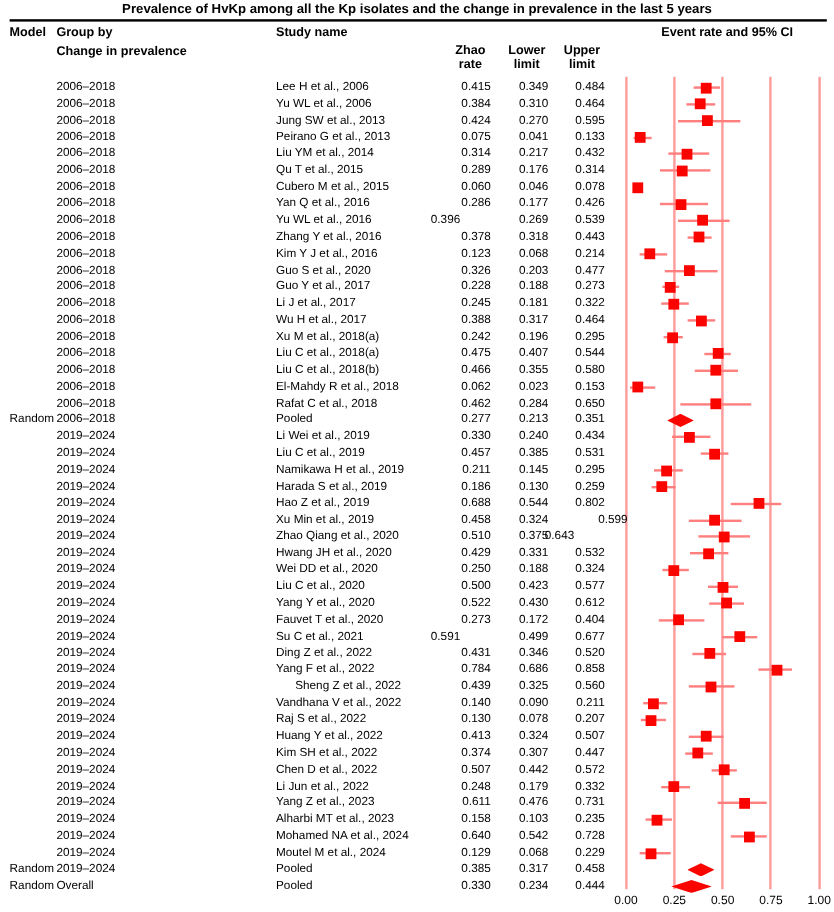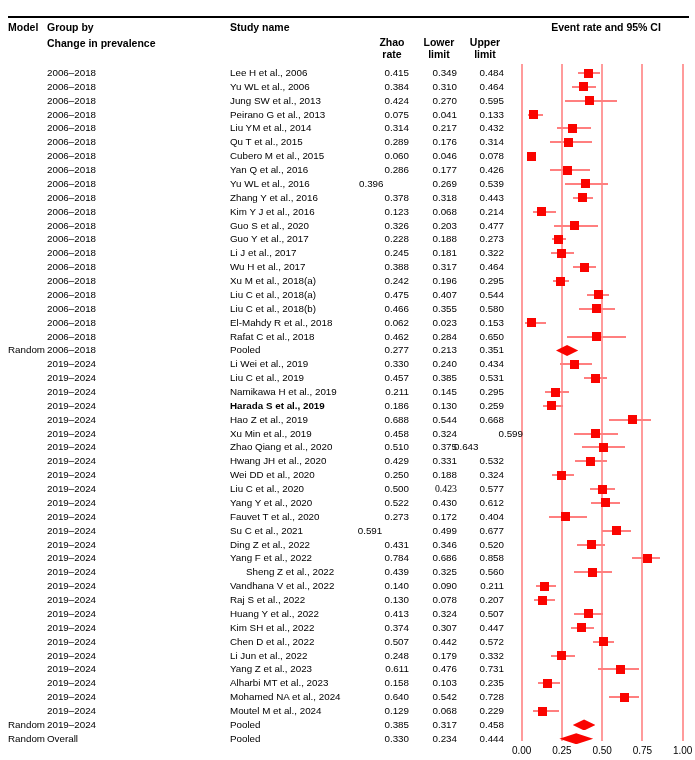--- a/index.html
+++ b/index.html
@@ -26,20 +26,21 @@
   .gridline{position:absolute;width:2px;}
   .whisker{position:absolute;height:2px;}
   .square{position:absolute;width:9px;height:9px;}
   .diamond{position:absolute;height:11px;clip-path:polygon(0 50%,50% 0,100% 50%,50% 100%);}
   .tick{position:absolute;font-size:10px;width:36px;text-align:center;}
 </style>
 </head>
 <body>
 
 <div id="figure">
+  <div class="title">Prevalence of HvKp among all the Kp isolates and the change in prevalence in the last 5 years</div>
   <div class="title-rule"></div>
 
   <div class="hdr" style="top:21px;left:8px;">Model</div>
   <div class="hdr" style="top:21px;left:47px;">Group by</div>
   <div class="hdr" style="top:37px;left:47px;">Change in prevalence</div>
   <div class="hdr" style="top:21px;left:230px;">Study name</div>
 
   <div class="hdr hdr2" style="top:36px;left:370px;">
     <span>Zhao</span><br>
     <span>rate</span>
@@ -322,31 +323,31 @@
       </div>
       <div class="row" style="top: 385.01px;">
         <div class="cell" style="left: 47px;">2019–2024</div>
         <div class="cell" style="left: 230px;">Namikawa H et al., 2019</div>
         <div class="cell num" style="left: 359px; text-align: right;">0.211</div>
         <div class="cell num" style="left: 407px; text-align: right;">0.145</div>
         <div class="cell num" style="left: 454px; text-align: right;">0.295</div>
       </div>
       <div class="row" style="top: 398.88px;">
         <div class="cell" style="left: 47px;">2019–2024</div>
-        <div class="cell" style="left: 230px; font-weight: bold;">Harada S et al., 2019</div>
+        <div class="cell" style="left: 230px;">Harada S et al., 2019</div>
         <div class="cell num" style="left: 359px; text-align: right;">0.186</div>
         <div class="cell num" style="left: 407px; text-align: right;">0.130</div>
         <div class="cell num" style="left: 454px; text-align: right;">0.259</div>
       </div>
       <div class="row" style="top: 412.75px;">
         <div class="cell" style="left: 47px;">2019–2024</div>
         <div class="cell" style="left: 230px;">Hao Z et al., 2019</div>
         <div class="cell num" style="left: 359px; text-align: right;">0.688</div>
         <div class="cell num" style="left: 407px; text-align: right;">0.544</div>
-        <div class="cell num" style="left: 454px; text-align: right;">0.668</div>
+        <div class="cell num" style="left: 454px; text-align: right;">0.802</div>
       </div>
       <div class="row" style="top: 426.62px;">
         <div class="cell" style="left: 47px;">2019–2024</div>
         <div class="cell" style="left: 230px;">Xu Min et al., 2019</div>
         <div class="cell num" style="left: 359px; text-align: right;">0.458</div>
         <div class="cell num" style="left: 407px; text-align: right;">0.324</div>
         <div class="cell num" style="left: 473px; text-align: right;">0.599</div>
       </div>
       <div class="row" style="top: 440.49px;">
         <div class="cell" style="left: 47px;">2019–2024</div>
@@ -366,41 +367,41 @@
         <div class="cell" style="left: 47px;">2019–2024</div>
         <div class="cell" style="left: 230px;">Wei DD et al., 2020</div>
         <div class="cell num" style="left: 359px; text-align: right;">0.250</div>
         <div class="cell num" style="left: 407px; text-align: right;">0.188</div>
         <div class="cell num" style="left: 454px; text-align: right;">0.324</div>
       </div>
       <div class="row" style="top: 482.1px;">
         <div class="cell" style="left: 47px;">2019–2024</div>
         <div class="cell" style="left: 230px;">Liu C et al., 2020</div>
         <div class="cell num" style="left: 359px; text-align: right;">0.500</div>
-        <div class="cell num" style="left: 407px; text-align: right; font-family: Liberation Serif, serif;">0.423</div>
+        <div class="cell num" style="left: 407px; text-align: right;">0.423</div>
         <div class="cell num" style="left: 454px; text-align: right;">0.577</div>
       </div>
       <div class="row" style="top: 495.97px;">
         <div class="cell" style="left: 47px;">2019–2024</div>
         <div class="cell" style="left: 230px;">Yang Y et al., 2020</div>
         <div class="cell num" style="left: 359px; text-align: right;">0.522</div>
         <div class="cell num" style="left: 407px; text-align: right;">0.430</div>
         <div class="cell num" style="left: 454px; text-align: right;">0.612</div>
       </div>
       <div class="row" style="top: 509.84px;">
         <div class="cell" style="left: 47px;">2019–2024</div>
         <div class="cell" style="left: 230px;">Fauvet T et al., 2020</div>
         <div class="cell num" style="left: 359px; text-align: right;">0.273</div>
         <div class="cell num" style="left: 407px; text-align: right;">0.172</div>
         <div class="cell num" style="left: 454px; text-align: right;">0.404</div>
       </div>
       <div class="row" style="top: 523.71px;">
         <div class="cell" style="left: 47px;">2019–2024</div>
         <div class="cell" style="left: 230px;">Su C et al., 2021</div>
-        <div class="cell num" style="left: 345px; text-align: center;">0.591</div>
+        <div class="cell num" style="left: 359px; text-align: left;">0.591</div>
         <div class="cell num" style="left: 407px; text-align: right;">0.499</div>
         <div class="cell num" style="left: 454px; text-align: right;">0.677</div>
       </div>
       <div class="row" style="top: 537.58px;">
         <div class="cell" style="left: 47px;">2019–2024</div>
         <div class="cell" style="left: 230px;">Ding Z et al., 2022</div>
         <div class="cell num" style="left: 359px; text-align: right;">0.431</div>
         <div class="cell num" style="left: 407px; text-align: right;">0.346</div>
         <div class="cell num" style="left: 454px; text-align: right;">0.520</div>
       </div>

